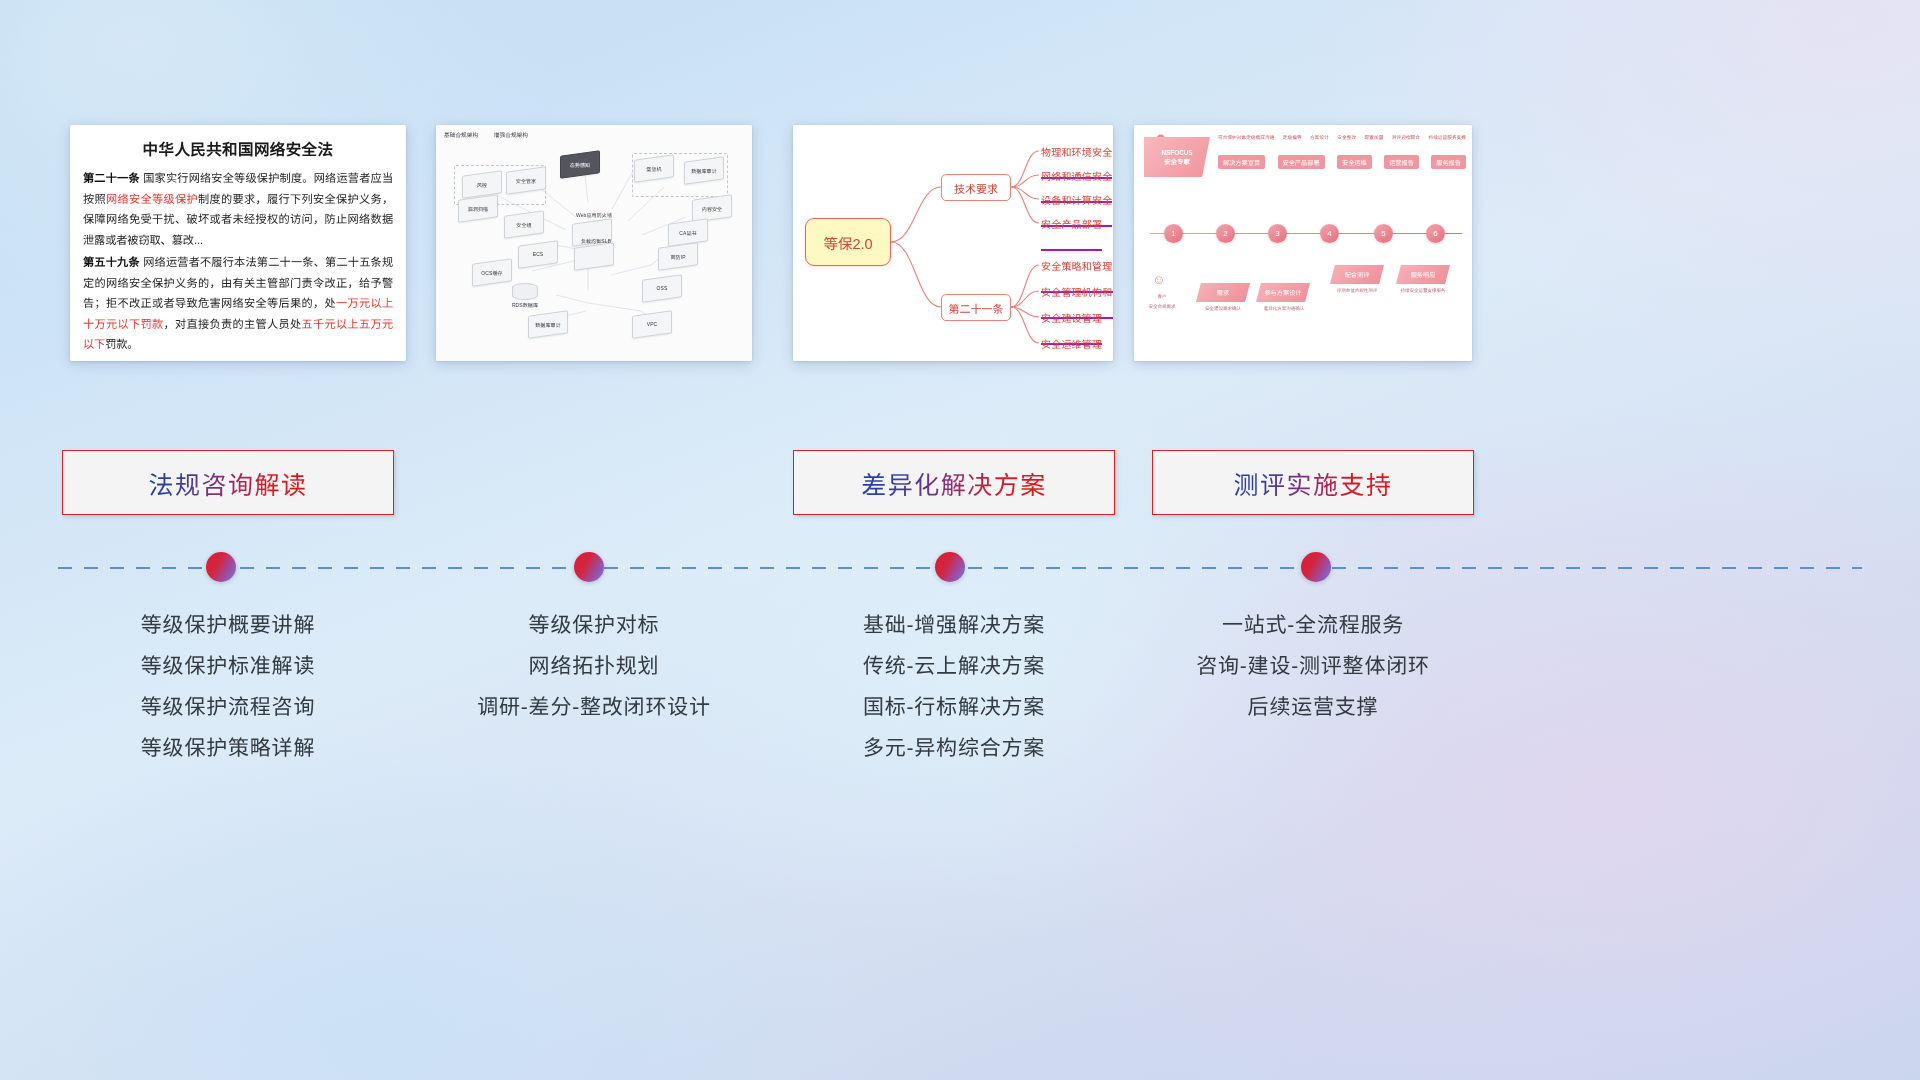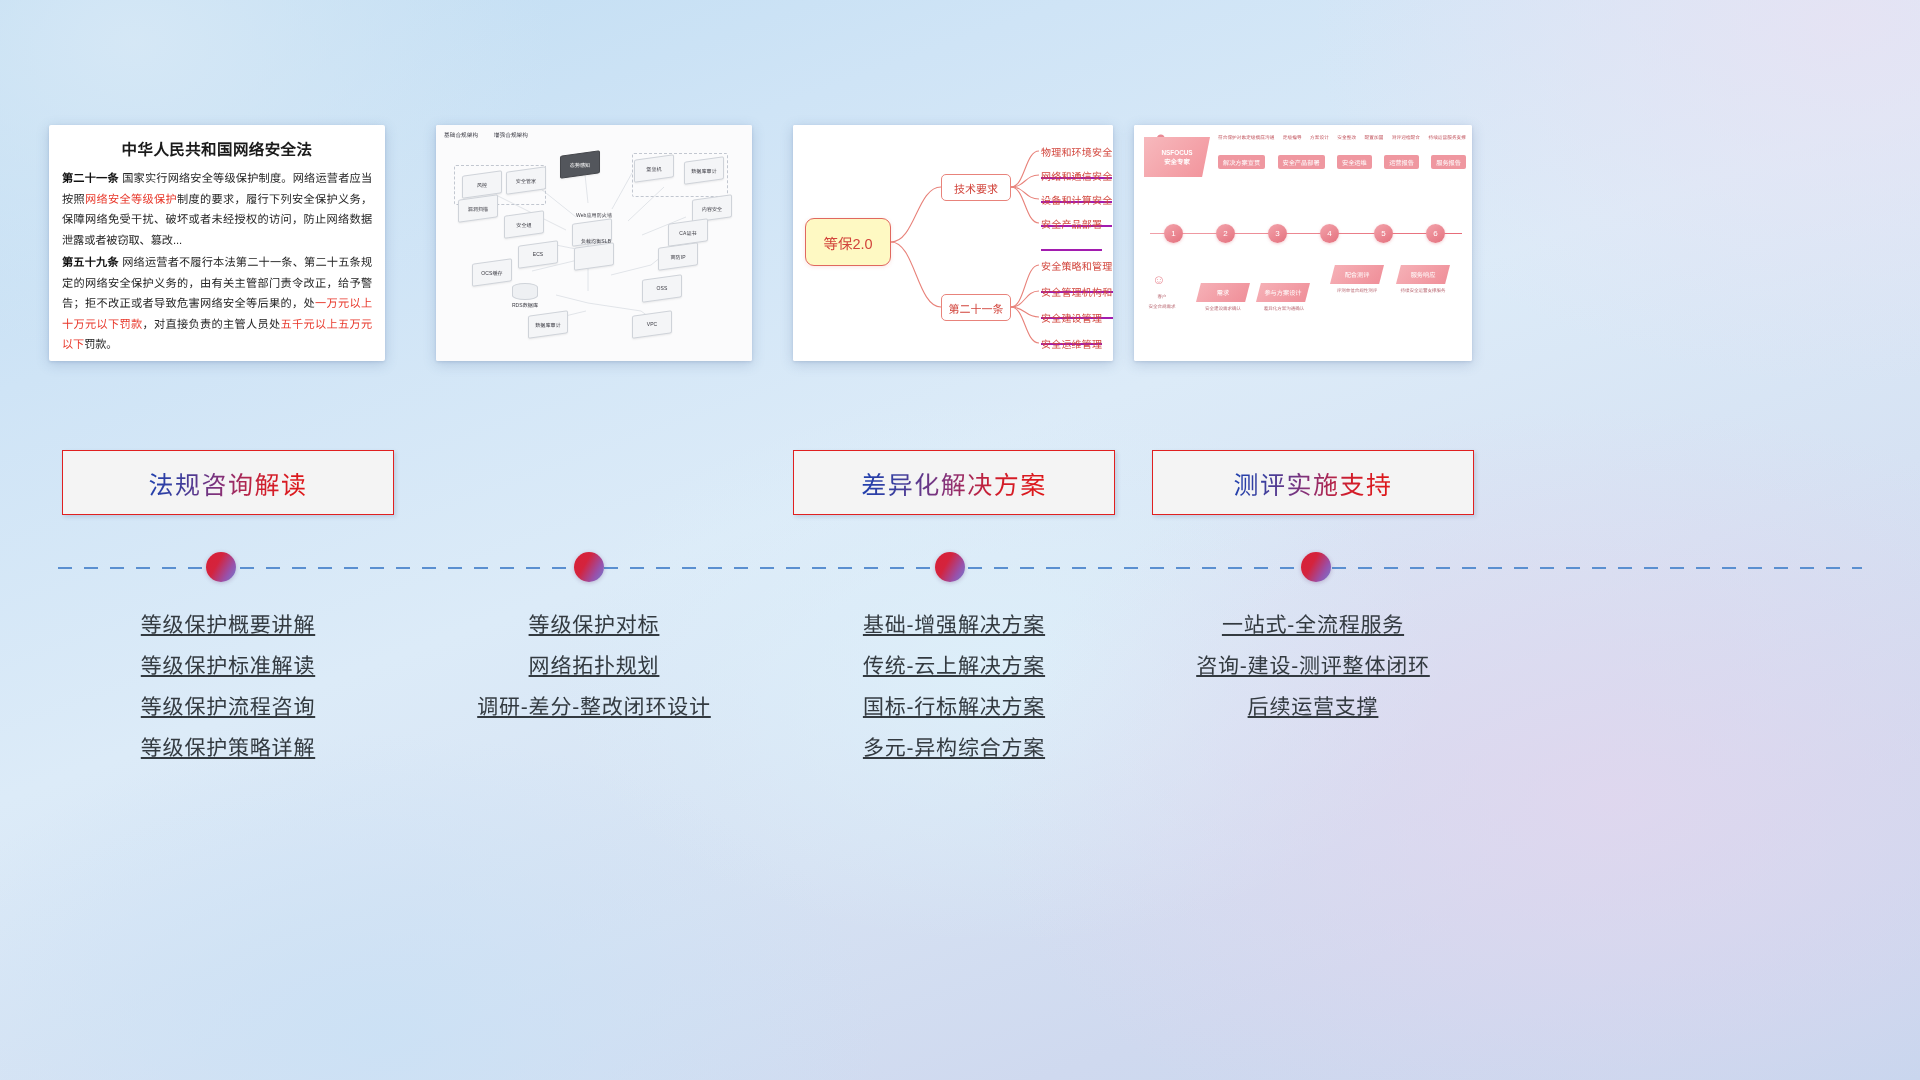--- a/index.html
+++ b/index.html
@@ -18,21 +18,21 @@
   }
   .stage{ position:absolute; inset:0; }
 
   
   .card{
     position:absolute; top:125px; height:236px;
     background:#fff; border-radius:2px;
     box-shadow:0 3px 13px rgba(60,90,140,.22), 0 1px 3px rgba(60,90,140,.16);
     overflow:hidden;
   }
-  #card1{ left:49px;  width:336px; }
+  #card1{ left:70px;  width:336px; }
   #card2{ left:436px; width:316px; }
   #card3{ left:793px; width:320px; }
   #card4{ left:1134px;width:338px; }
 
   
   .doc{ padding:12px 13px 8px 13px; }
   .doc-title{
     text-align:center; font-size:15.5px; font-weight:bold; color:#1b1b1b;
     letter-spacing:.4px; margin-bottom:9px;
   }
@@ -166,21 +166,21 @@
   .tdot{
     position:absolute; top:552px; width:30px; height:30px; border-radius:50%;
     background:linear-gradient(120deg,#d81f35 0%,#d4233d 38%,#9a4fa8 72%,#6f7fd4 100%);
     box-shadow:0 1px 4px rgba(110,60,120,.3);
   }
   #d1{ left:206px; } #d2{ left:574px; } #d3{ left:935px; } #d4{ left:1301px; }
 
   
   .col{
     position:absolute; top:604px; text-align:center;
-    font-size:21px; color:#333a40; line-height:41px; letter-spacing:.8px;text-decoration:underline;
+    font-size:21px; color:#333a40; line-height:41px; letter-spacing:.8px;
   }
   #c1{ left:62px;  width:332px; }
   #c2{ left:434px; width:320px; }
   #c3{ left:793px; width:322px; }
   #c4{ left:1152px;width:322px; }
   .col div{ white-space:nowrap; }
 </style>
 </head>
 <body>
 

